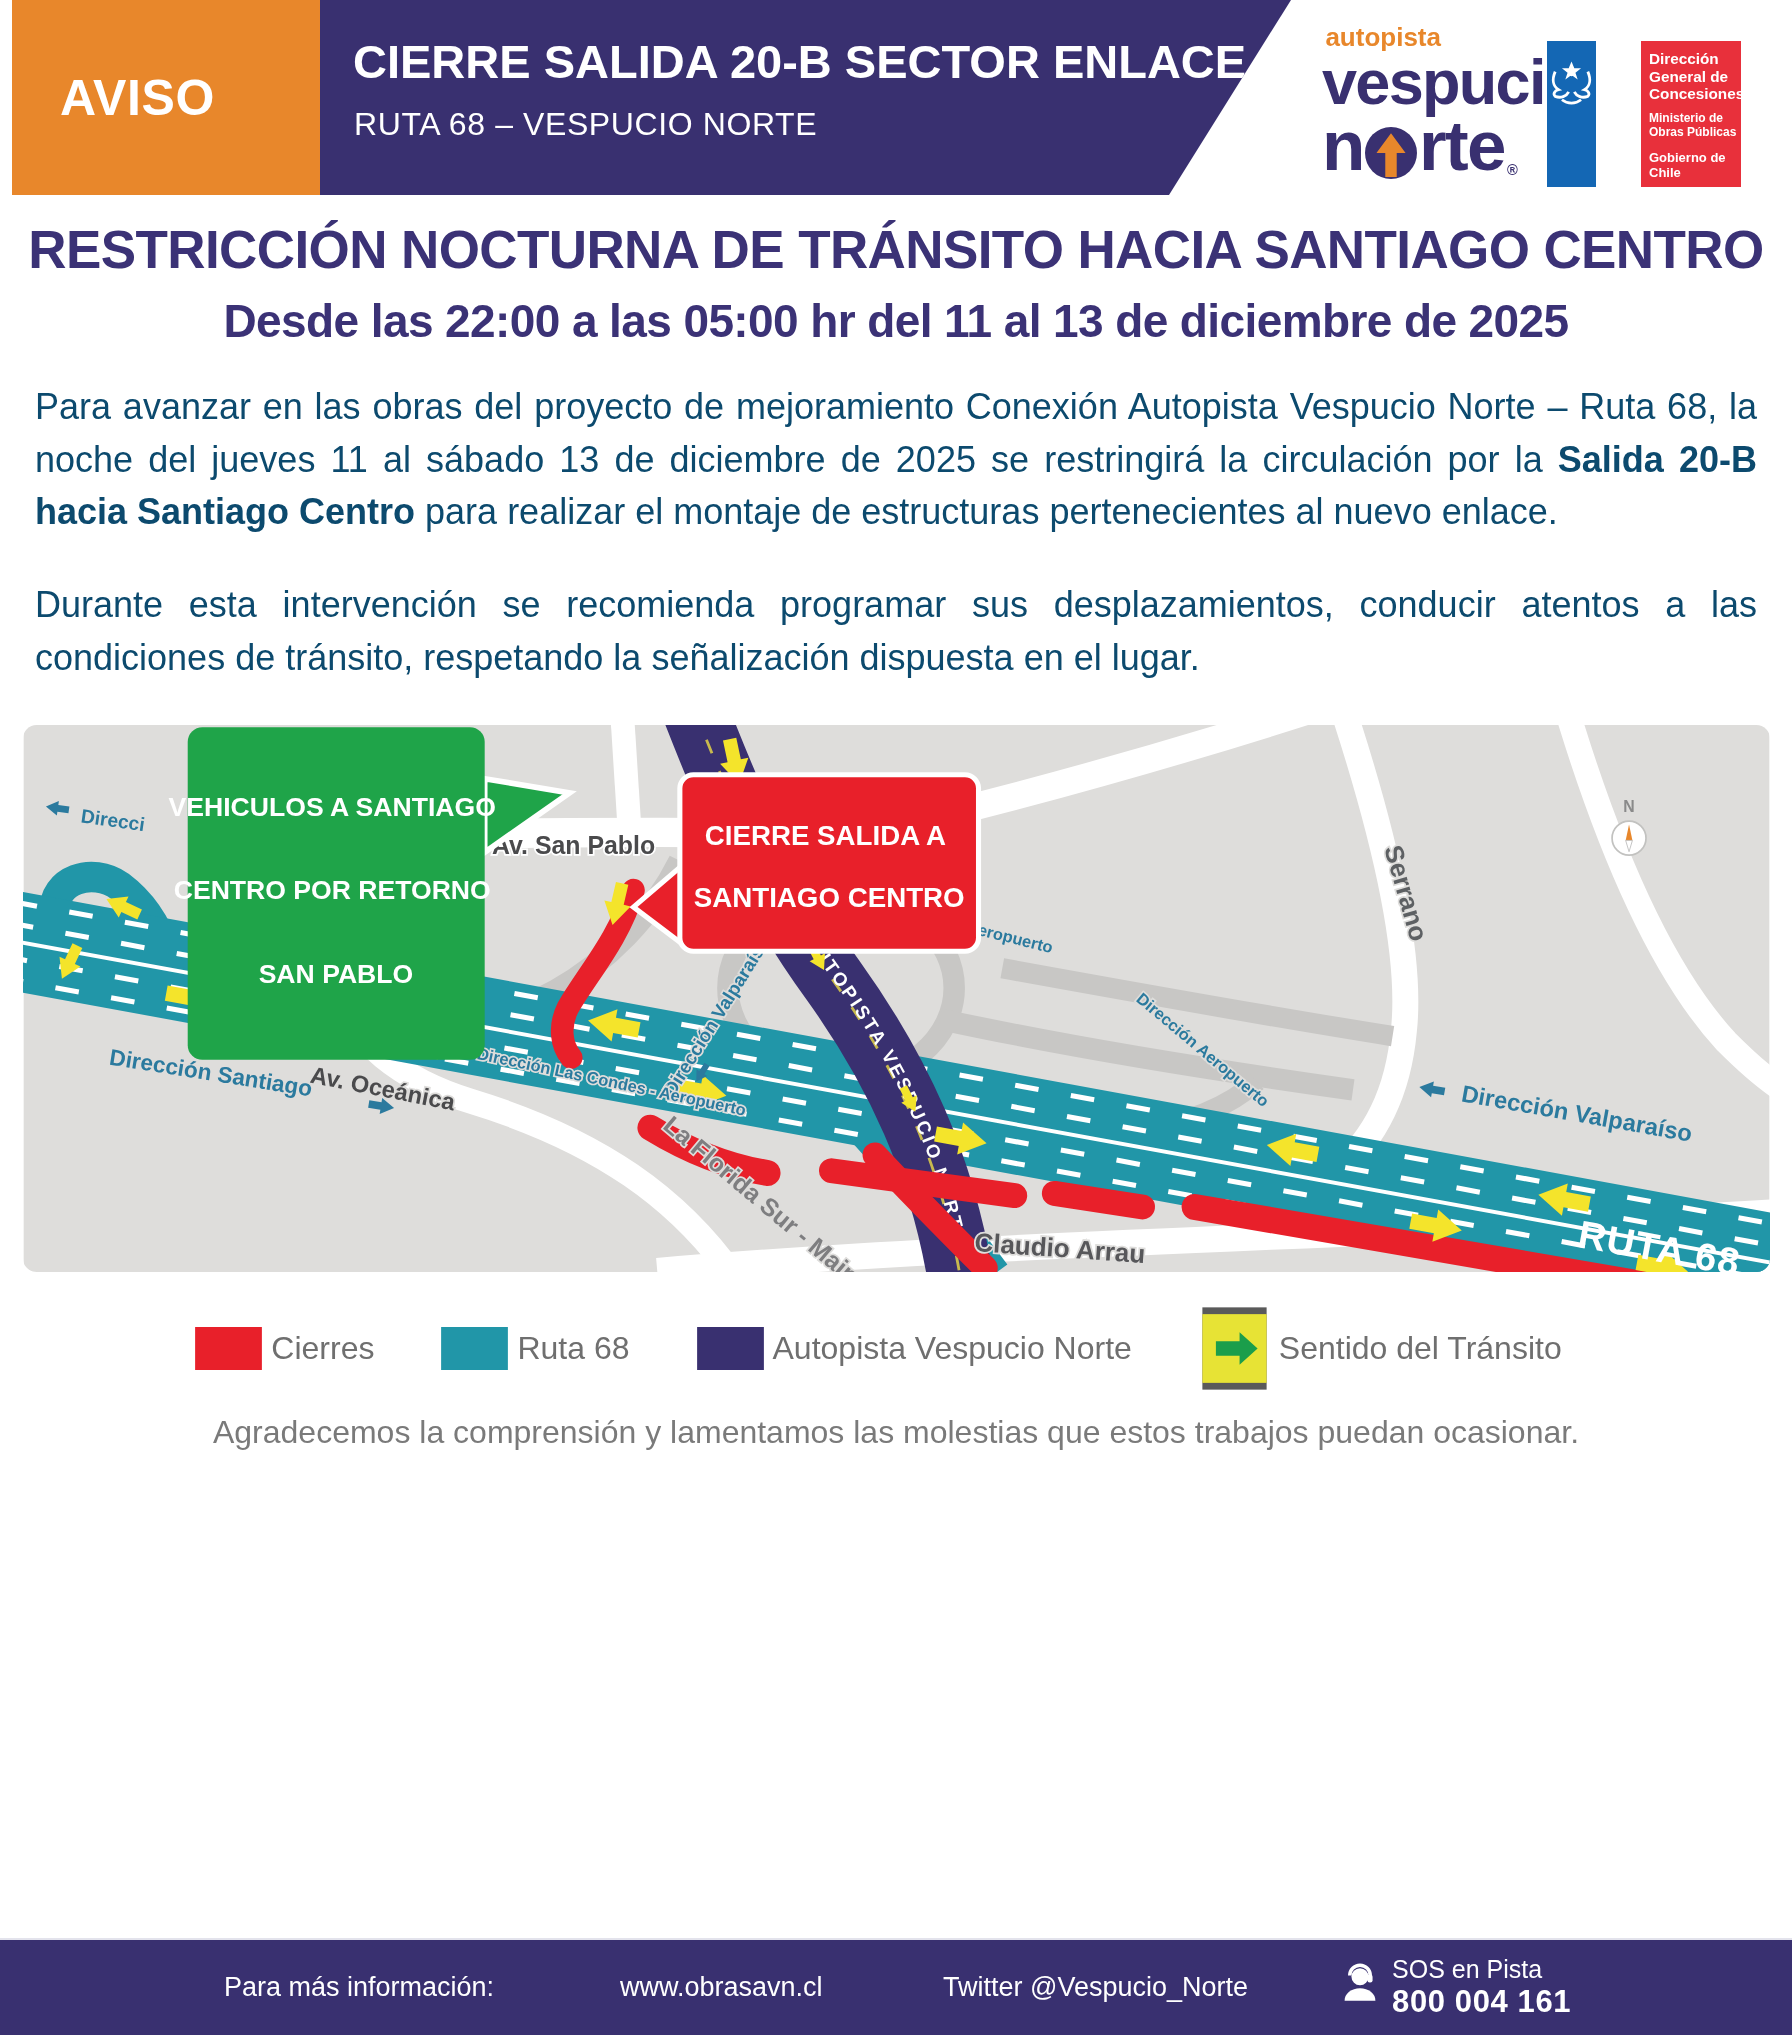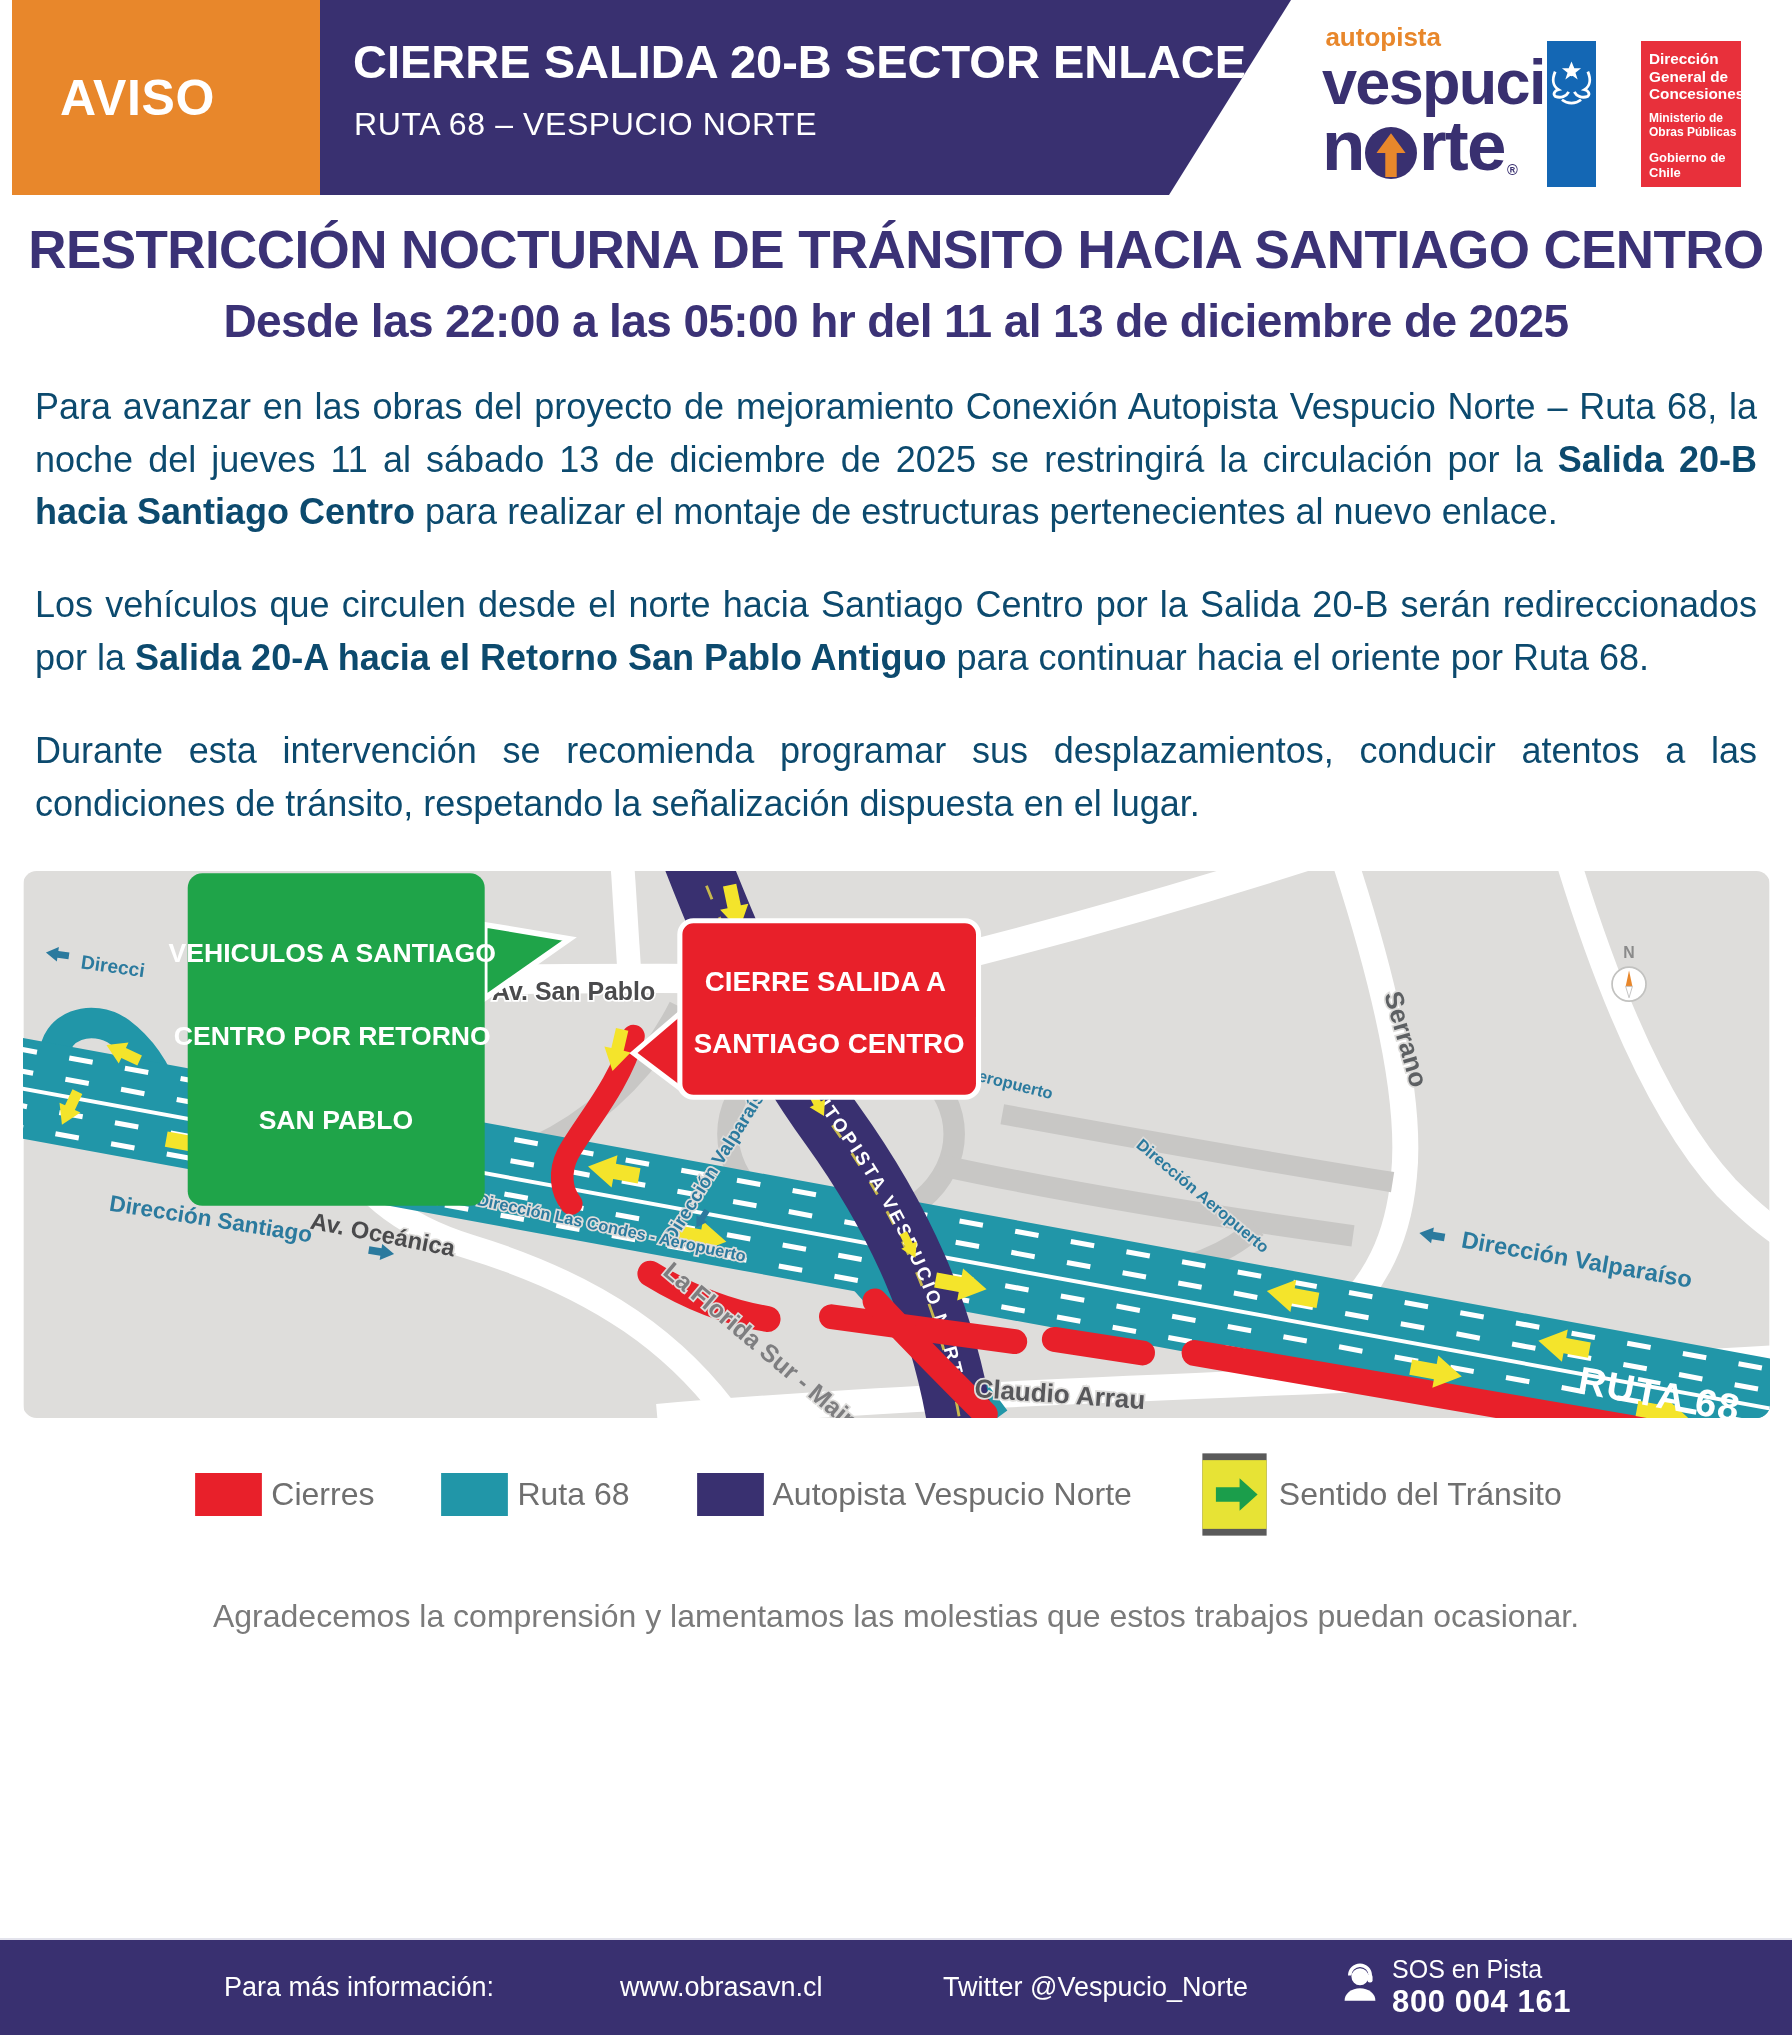--- a/index.html
+++ b/index.html
@@ -38,21 +38,21 @@
 
   
   .map-wrap{margin:22.6px 22.6px 0 22.6px;border-radius:13.6px;overflow:hidden;width:1747px;height:547px;}
 
   
   .legend{margin-top:35px;display:flex;align-items:center;justify-content:center;gap:32px;}
   .legend-item{display:flex;align-items:center;gap:9px;margin-right:35px;}
   .legend-label{font-size:32px;color:#6F6F6F;}
   .arrow-box{display:block;}
 
-  .closing-note{margin-top:62px;text-align:center;color:#7A7A7A;font-size:32px;}
+  .closing-note{margin-top:24px;text-align:center;color:#7A7A7A;font-size:32px;}
 
   
   .footer{position:absolute;left:0;bottom:0;width:100%;height:97px;background:#393070;border-top:2.8px solid #E3E3EC;
           display:flex;align-items:center;color:#fff;box-sizing:border-box;padding:0 113px 0 224px;}
   .footer-item{font-size:27px;}
   .f-info{width:396px;}
   .f-web{width:323px;}
   .f-tw{width:374px;}
   .sos{display:flex;align-items:center;gap:12.5px;margin-left:22.6px;}
   .sos-lines{display:flex;flex-direction:column;line-height:1.15;}
@@ -105,21 +105,20 @@
         <div class="gov-g">Gobierno de Chile</div>
       </div>
     </div>
   </div>
 
   <div class="section-title">RESTRICCIÓN NOCTURNA DE TRÁNSITO HACIA SANTIAGO CENTRO</div>
   <div class="date-line">Desde las 22:00 a las 05:00 hr del 11 al 13 de diciembre de 2025</div>
 
   <div class="body-copy">
     <p><span>Para avanzar en las obras del proyecto de mejoramiento Conexión Autopista Vespucio Norte – Ruta 68, la noche del jueves 11 al sábado 13 de diciembre de 2025 se restringirá la circulación por la </span><strong>Salida 20-B hacia Santiago Centro</strong><span> para realizar el montaje de estructuras pertenecientes al nuevo enlace.</span></p>
-    <p><span>Los vehículos que circulen desde el norte hacia Santiago Centro por la Salida 20-B serán redireccionados por la </span><strong>Salida 20-A hacia el Retorno San Pablo Antiguo</strong><span> para continuar hacia el oriente por Ruta 68.</span></p>
     <p><span>Durante esta intervención se recomienda programar sus desplazamientos, conducir atentos a las condiciones de tránsito, respetando la señalización dispuesta en el lugar.</span><strong></strong><span></span></p>
   </div>
 
   <div class="map-wrap">
     <svg viewBox="0 0 3086 967" width="1747" height="547">
       <defs>
         <path id="arr" d="M0,-16 L52,-16 L52,-34 L108,0 L52,34 L52,16 L0,16 Z" fill="currentColor"></path>
         <path id="avnPath" d="M 1185 -30 C 1255 150 1320 300 1430 450 C 1545 610 1625 780 1658 990"></path>
       </defs>
 

